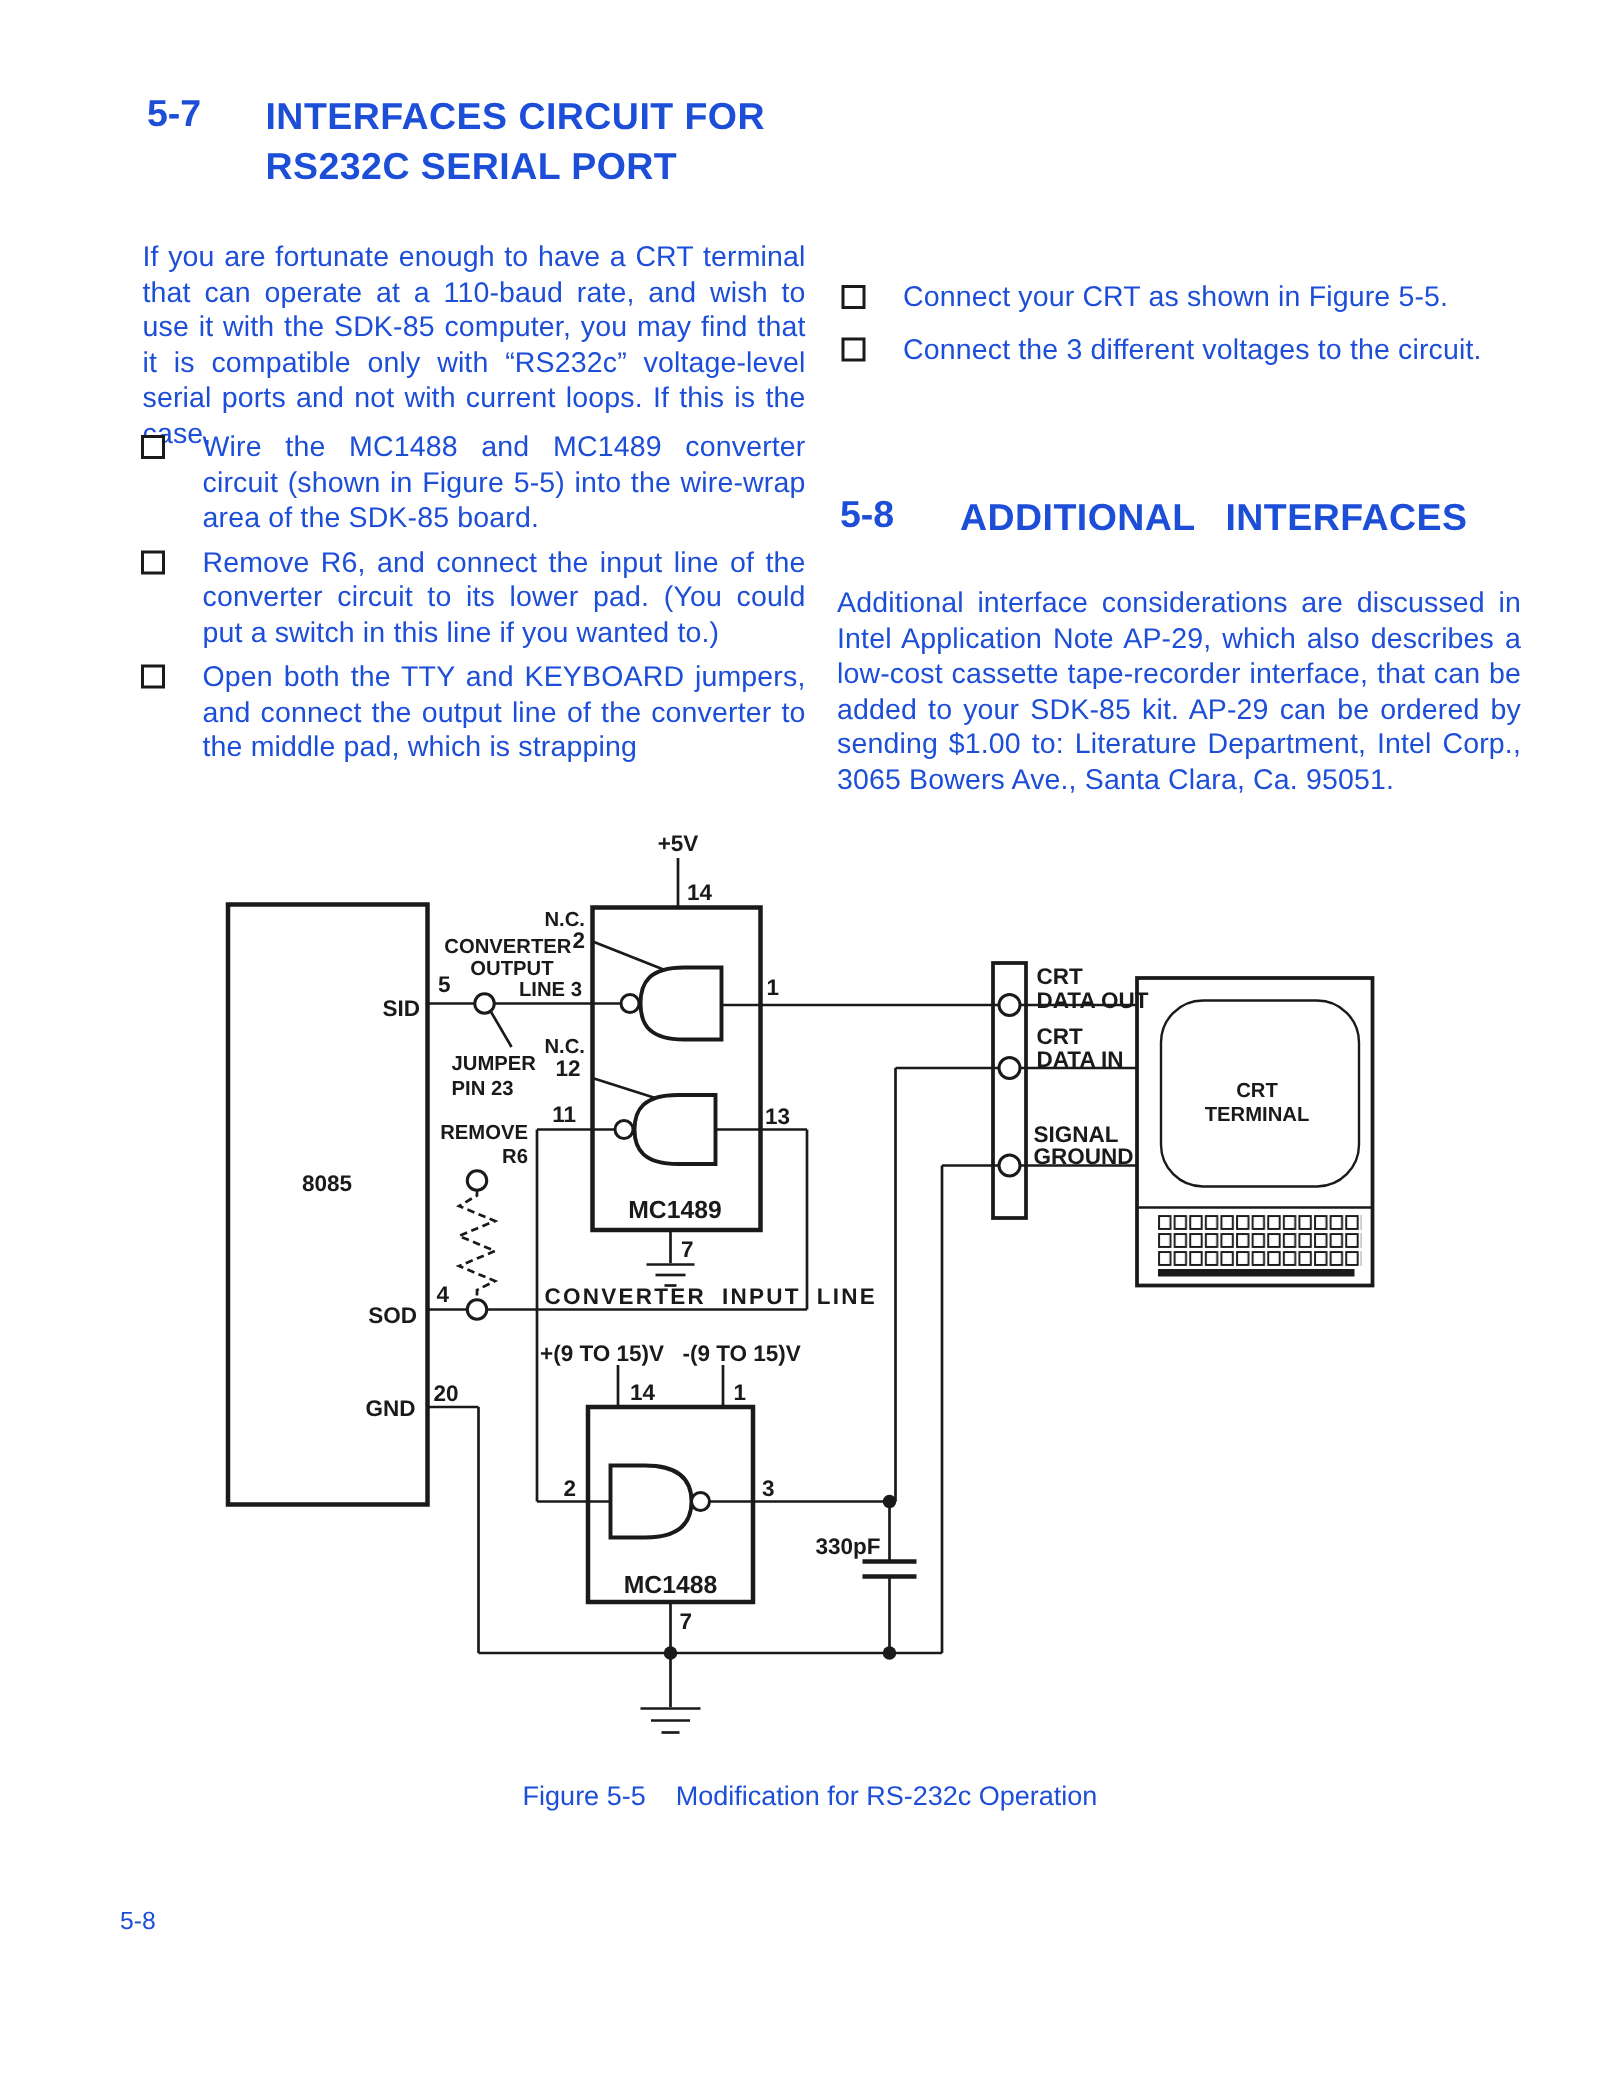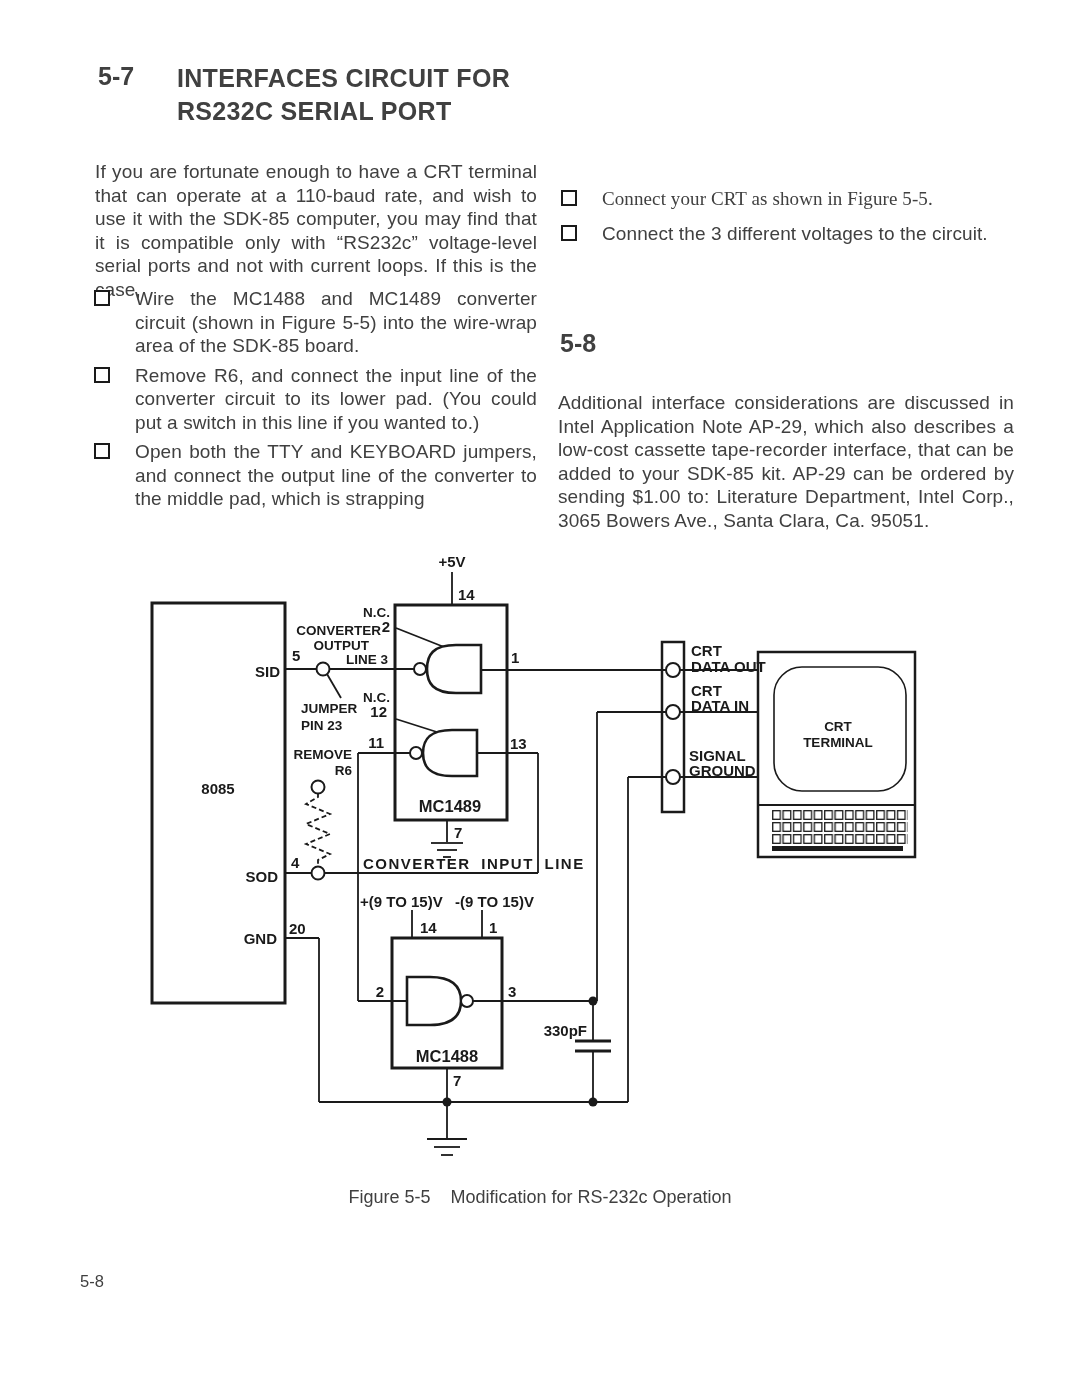--- a/index.html
+++ b/index.html
@@ -1,17 +1,17 @@
 <!DOCTYPE html>
 <html><head>
 <meta charset="utf-8">
 <style>
   html,body{margin:0;padding:0;background:#ffffff;}
   .page{position:relative;width:1080px;height:1397px;background:#ffffff;overflow:hidden;
-        font-family:"Liberation Sans",sans-serif;color:#404040;}
+        font-family:"Liberation Sans",sans-serif;color:#1d4ed8;}
   
   .hrow{position:absolute;display:flex;font-weight:bold;}
   .h57{left:98px;top:62px;}
   .h58{left:560px;top:329px;}
   .hnum{font-size:25px;width:79px;flex:none;}
   .h58 .hnum{width:80px;}
   .htitle{font-size:25px;line-height:33px;letter-spacing:.3px;}
   .h58 .htitle{word-spacing:13px;}
   
   .para{position:absolute;font-size:19px;line-height:23.5px;text-align:justify;letter-spacing:.1px;}
@@ -71,32 +71,33 @@
       <div class="btext">Remove R6, and connect the input line of the converter circuit to its lower pad. (You could put a switch in this line if you wanted to.)</div>
     </div>
     <div class="bullet">
       <span class="checkbox"></span>
       <div class="btext">Open both the TTY and KEYBOARD jumpers, and connect the output line of the converter to the middle pad, which is strapping</div>
     </div>
   </div>
 
 
   <div class="bullets br">
-    <div class="bullet" style="margin-bottom:11px;font-family:Liberation Serif, serif;">
+    <div class="bullet" style="margin-bottom:11px;">
       <span class="checkbox"></span>
       <div class="btext">Connect your CRT as shown in Figure 5-5.</div>
     </div>
     <div class="bullet">
       <span class="checkbox"></span>
       <div class="btext">Connect the 3 different voltages to the circuit.</div>
     </div>
   </div>
 
   <div class="hrow h58">
     <span class="hnum">5-8</span>
+    <span class="htitle">ADDITIONAL INTERFACES</span>
   </div>
 
   <p class="para p58">Additional interface considerations are discussed in Intel Application Note AP-29, which also describes a low-cost cassette tape-recorder interface, that can be added to your SDK-85 kit. AP-29 can be ordered by sending $1.00 to: Literature Department, Intel Corp., 3065 Bowers Ave., Santa Clara, Ca. 95051.</p>
 
   <svg width="1080" height="1397" viewBox="0 0 1080 1397">
     <defs>
       <pattern id="keys" x="772" y="810" width="10.4" height="12" patternUnits="userSpaceOnUse">
         <rect x="0.7" y="0.7" width="7.6" height="8.6" fill="#ffffff" stroke="#1a1a1a" stroke-width="1.3"></rect>
       </pattern>
     </defs>

